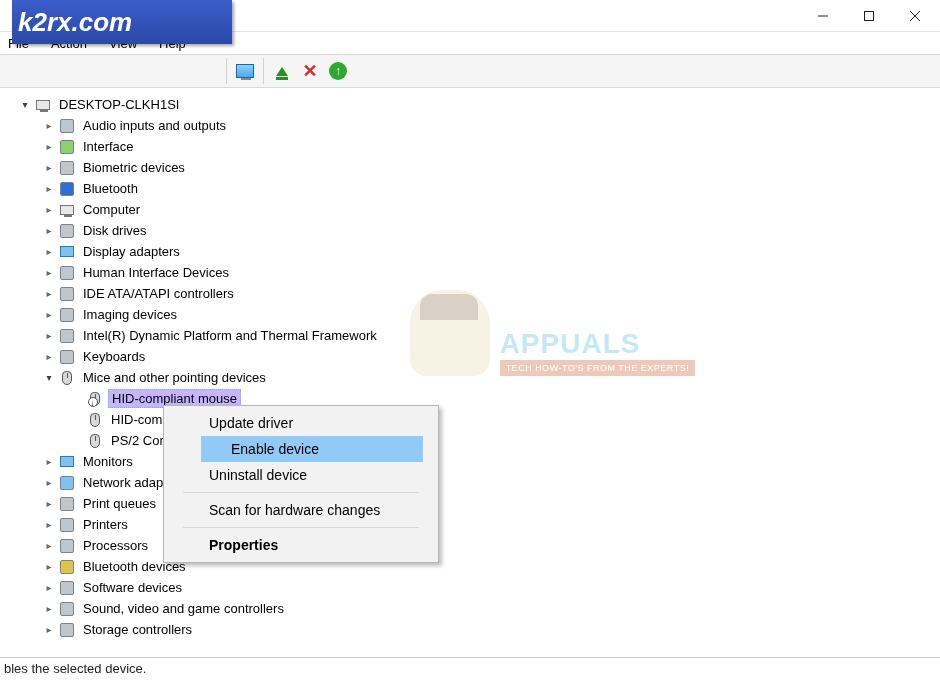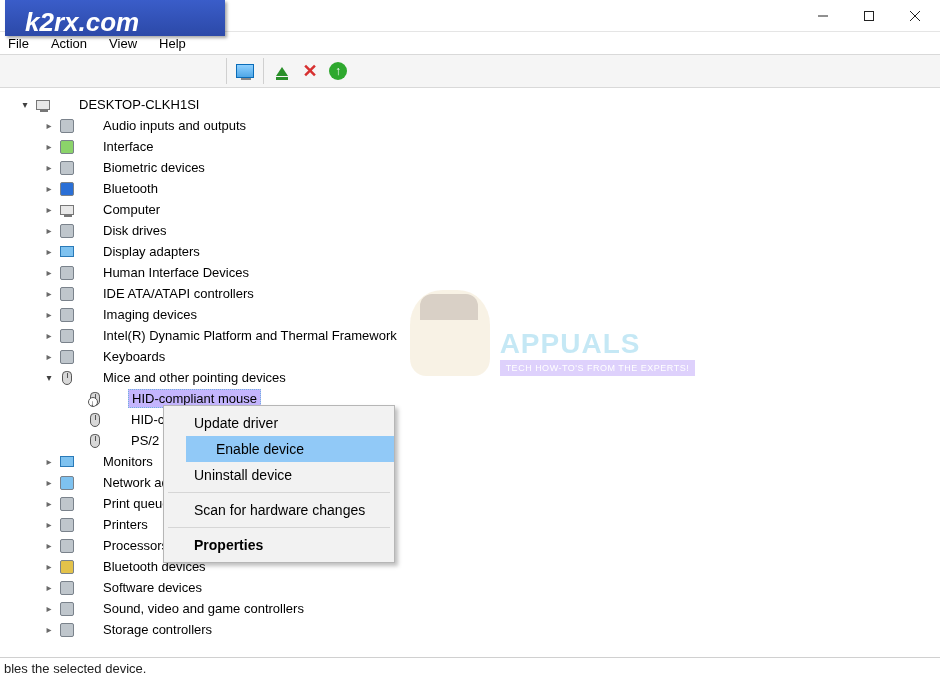--- a/index.html
+++ b/index.html
@@ -1,23 +1,23 @@
 <!DOCTYPE html>
 <html><head>
 <meta charset="utf-8">
 <style>
 * { margin: 0; padding: 0; box-sizing: border-box; font-family: "Segoe UI", Tahoma, sans-serif; }
 body { width: 940px; height: 681px; background: #fff; position: relative; overflow: hidden; font-size: 13px; color: #000; }
 
 
 .watermark {
-  position: absolute; top: 0; left: 5px; width: 220px; height: 36px;
+  position: absolute; top: 0; left: 12px; width: 220px; height: 44px;
   background: linear-gradient(180deg,#3a5dc9 0%,#2c49a8 100%);
   color: #fff; font-size: 26px; font-weight: 700; font-style: italic;
-  line-height: 44px; padding-left: 20px; box-shadow: 2px 2px 3px rgba(0,0,0,.35);
+  line-height: 44px; padding-left: 6px; box-shadow: 2px 2px 3px rgba(0,0,0,.35);
   z-index: 50;
 }
 
 
 .title-bar { height: 32px; border-bottom: 1px solid #e5e5e5; background:#fff; display:flex; justify-content:flex-end; align-items:center; padding-right:2px; }
 .win-btn { width: 46px; height: 30px; display:flex; align-items:center; justify-content:center; color:#222; }
 .menu-bar { height: 22px; display:flex; align-items:center; padding-left:4px; gap:14px; font-size:13px; color:#000; }
 .menu-bar span { padding: 2px 4px; }
 
 .toolbar { height: 34px; border-top:1px solid #d9d9d9; border-bottom:1px solid #d9d9d9; background:#f5f5f5; display:flex; align-items:center; padding-left:190px; gap:4px; }
@@ -29,52 +29,52 @@
 .ico-eject:after{content:'';position:absolute;left:-6px;top:10px;width:12px;height:3px;background:#2a8f2a;}
 .ico-x{color:#d73030;font-weight:900;font-size:18px;line-height:1;}
 .ico-up{width:18px;height:18px;border-radius:50%;background:#2ea82e;color:#fff;display:flex;align-items:center;justify-content:center;font-size:12px;font-weight:900;}
 
 
 .tree { padding: 6px 0 0 8px; user-select:none; }
 .row { display:flex; align-items:center; height:21px; white-space:nowrap; }
 .chev { width:14px; height:14px; display:inline-flex; align-items:center; justify-content:center; color:#6a6a6a; font-size:10px; margin-right:2px;}
 .chev.exp{color:#404040;}
 .icon { width:18px; display:inline-flex; justify-content:center; margin-right:4px; }
-.lbl { padding:1px 3px;margin-left:20px; }
+.lbl { padding:1px 3px; }
 .lbl.sel { background:#c4b5fd; border:1px dotted #6fb3e0;text-align:center; }
 .ind-0{padding-left:10px;} .ind-1{padding-left:34px;} .ind-2{padding-left:62px;}
 
 
 .ic-pc{width:14px;height:10px;border:1px solid #777;background:#e8e8e8;position:relative;}
 .ic-pc:after{content:'';position:absolute;left:3px;bottom:-3px;width:8px;height:2px;background:#777;}
 .ic-generic{width:14px;height:14px;background:#bfc6cc;border:1px solid #7a828b;border-radius:2px;}
 .ic-mouse{width:10px;height:14px;border:1px solid #555;border-radius:5px 5px 6px 6px;background:#d8d8d8;position:relative;}
 .ic-mouse:after{content:'';position:absolute;left:4px;top:1px;width:1px;height:5px;background:#555;}
 .ic-mouse.disabled:before{content:'';position:absolute;left:-3px;top:4px;width:8px;height:8px;border-radius:50%;background:#fff;border:1px solid #555;}
 .ic-mouse.disabled .arrow{position:absolute;left:-1px;top:6px;font-size:8px;color:#000;}
 .ic-monitor-sm{width:14px;height:11px;border:1px solid #2a7ab8;background:#7ec2f0;}
 
 
 .ctx {
-  position:absolute; left:163px; top:405px; width:232px;
+  position:absolute; left:163px; top:405px; width:276px;
   background:#f2f2f2; border:1px solid #b6b6b6; box-shadow:3px 3px 4px rgba(0,0,0,.25);
-  padding:4px 0; z-index:30; font-size:14px;
+  padding:4px 15px; z-index:30; font-size:14px;
 }
 .ctx-item{padding:5px 16px 5px 30px; white-space:nowrap;}
 .ctx-item.hover{background:#91c9f7;margin-left:22px;}
 .ctx-sep{height:1px;background:#d6d6d6;margin:4px 4px;}
 .ctx-item.bold{font-weight:700;}
 
 
 .appuals{position:absolute;left:370px;top:290px;opacity:.28;z-index:1;pointer-events:none;text-align:left;padding-left:40px;}
 .appuals .cartoon{width:80px;height:86px;background:#e8d3a6;border-radius:40% 40% 20% 20%;display:inline-block;vertical-align:bottom;margin-right:6px;position:relative;}
 .appuals .cartoon:before{content:'';position:absolute;top:4px;left:10px;width:58px;height:26px;background:#7a5a35;border-radius:12px 12px 0 0;}
 .appuals .brand{display:inline-block;vertical-align:bottom;}
 .appuals .title{color:#33b0dd;font-size:28px;font-weight:800;letter-spacing:1px;}
-.appuals .tag{background:#8b5cf6;color:#fff;font-size:9px;padding:3px 6px;letter-spacing:.5px;}
+.appuals .tag{background:#c2410c;color:#fff;font-size:9px;padding:3px 6px;letter-spacing:.5px;}
 
 
 .status{position:absolute;left:0;bottom:0;right:0;height:24px;border-top:1px solid #d0d0d0;background:#fff;padding:3px 4px;font-size:13px;color:#222;overflow:hidden;margin-top:23px;}
 </style>
 </head>
 <body>
 
 <div class="watermark">k2rx.com</div>
 
 <div class="title-bar">

